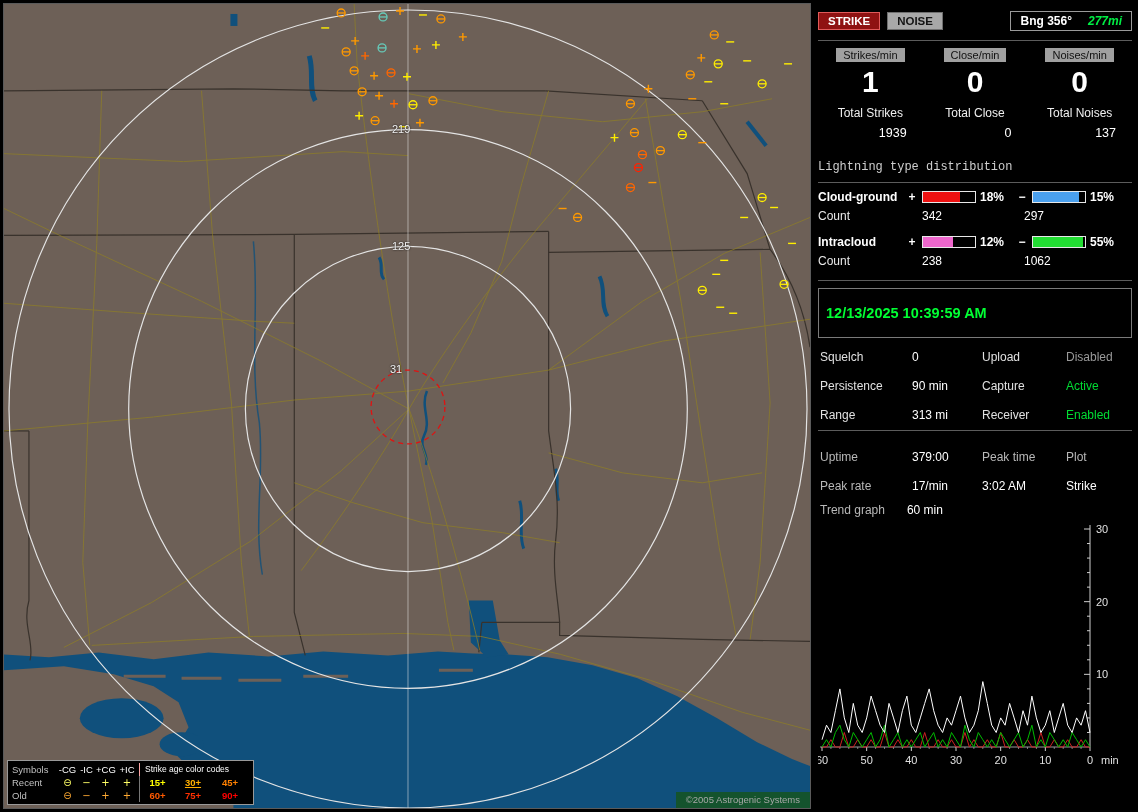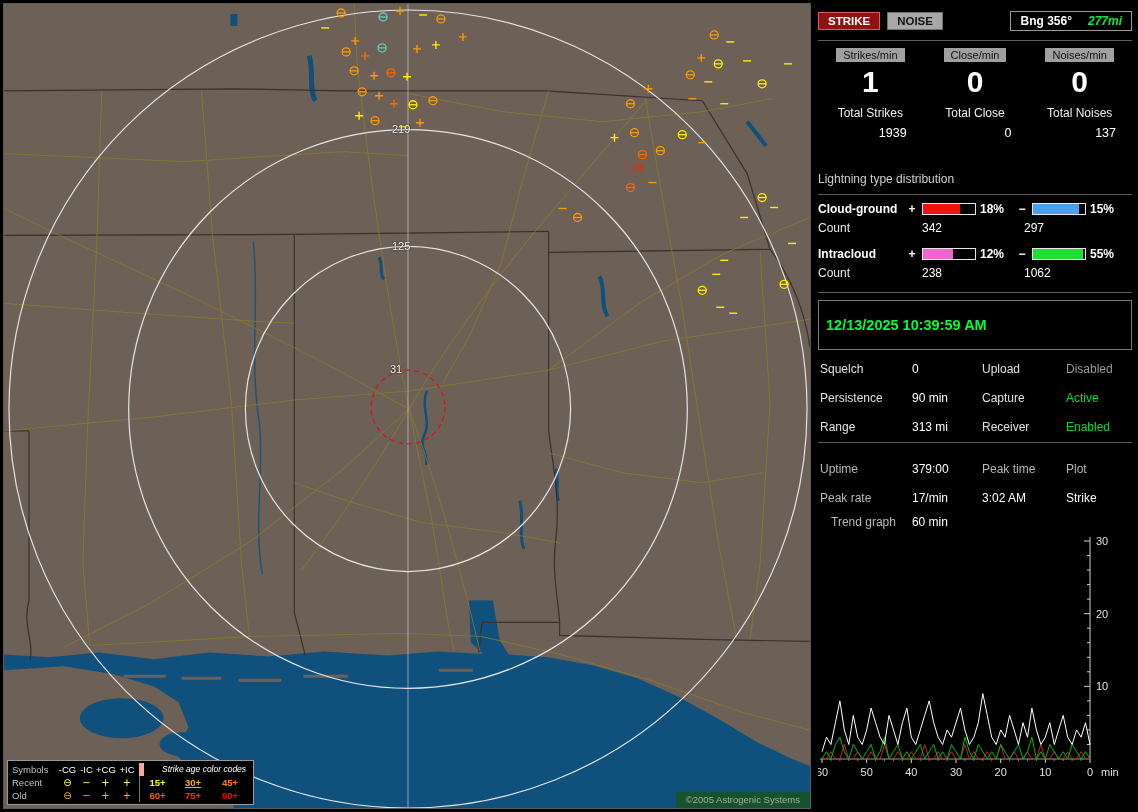--- a/index.html
+++ b/index.html
@@ -14,57 +14,57 @@
   .copyright{position:absolute;right:0;bottom:0;background:#14532d;color:#a8a8a8;font-size:9.5px;padding:2px 10px 3px;}
   
   .legend{
     position:absolute;left:3px;bottom:3px;background:#000;border:1px solid #999;
     display:grid;grid-template-columns:46px 19px 19px 19px 24px 36px 36px 38px;
     padding:2px 4px;font-size:9.5px;line-height:13px;color:#c8c8c8;
   }
   .lg-h{color:#fff;text-align:center;}
   .lg-name{color:#c0c0c0;}
   .lg-sym{text-align:center;font-family:"DejaVu Sans",sans-serif;font-size:10px;}
-  .lg-age-title{grid-column:6/9;color:#fff;font-size:8.5px;border-left:5px solid #fca5a5;padding-left:18px;white-space:nowrap;font-style:italic;}
+  .lg-age-title{grid-column:6/9;color:#fff;font-size:8.5px;border-left:1px solid #fca5a5;padding-left:5px;white-space:nowrap;}
   .age-code{text-align:center;font-weight:bold;}
   .age-first{border-left:1px solid #777;}
   
   .panel{position:absolute;left:818px;top:10px;width:314px;font-size:12px;}
   .hdr-row{display:flex;align-items:center;gap:7px;height:22px;}
   .btn{font-weight:bold;font-size:11.5px;padding:2px 9px;cursor:pointer;}
   .strike-btn{background:#8f1212;color:#fff;border:1px solid #e05a5a;}
   .noise-btn{background:#a8a8a8;color:#141414;border:1px solid #6f6f6f;}
   .bng-box{margin-left:auto;display:flex;gap:16px;border:1px solid #9a9a9a;padding:2px 9px;background:#000;}
   .bng{font-weight:bold;color:#fff;}
   .bng-dist{font-weight:bold;color:#00ee44;font-style:italic;}
   .divider{border-top:1px solid #5c5c5c;margin:8px 0 7px;}
   .rate-cols{display:flex;margin-top:2px;}
   .rate-col{flex:1;text-align:center;}
   .chip{display:inline-block;background:#a0a0a0;color:#111;font-size:11px;padding:1px 7px;}
   .big{font-size:30px;font-weight:bold;color:#fff;line-height:36px;margin-top:2px;}
   .tot-l{font-size:12px;color:#f0f0f0;margin-top:6px;}
   .tot-v{font-size:12.5px;color:#fff;text-align:right;padding-right:16px;margin-top:6px;}
-  .dist-title{color:#cfcfcf;margin-top:32px;}
+  .dist-title{color:#cfcfcf;margin-top:20px;font-family:Liberation Mono, monospace;}
   .dist-row{display:flex;align-items:center;margin:7px 0 3px;}
   .dist-label{width:88px;font-weight:bold;color:#fff;}
   .sign{width:12px;text-align:center;font-weight:bold;color:#fff;}
   .bar{width:52px;height:10px;border:1px solid #e8e8e8;background:#000;display:inline-block;margin:0 4px;}
   .bar-fill{display:block;height:100%;width:0;}
   .pct{font-weight:bold;width:36px;color:#fff;}
   .count-row{display:grid;grid-template-columns:88px 108px auto;margin:5px 0 12px;}
   .count-row .cv1{padding-left:16px;color:#fff;}
   .count-row .cv2{padding-left:10px;color:#fff;}
   .date-box{border:1px solid #7a7a7a;padding:16px 7px;color:#00ff33;font-weight:bold;font-size:14.5px;margin-top:2px;}
   .sgrid{display:grid;grid-template-columns:92px 70px 84px auto;row-gap:15px;margin:12px 2px 4px;}
   .lbl{color:#b8b8b8;}
   .slbl{color:#e0e0e0;}
   .val{color:#fff;}
   .green{color:#00dd33;}
   .dim{color:#9a9a9a;}
-  .trend-row{margin:10px 13px 2px;display:flex;gap:16px;align-items:center;}
+  .trend-row{margin:10px 2px 2px;display:flex;gap:22px;align-items:center;}
   #trend-svg{display:block;margin-top:4px;}
 </style>
 </head>
 <body>
 
 <div class="map">
   <svg class="mapsvg" viewBox="0 0 808 806">
     <rect x="0" y="0" width="808" height="806" fill="#6d6057"></rect>
 
     <path fill="#10507c" d="M0,652 L45,655 L95,650 L150,657 L205,650 L265,654 L320,649 L385,653 L435,649 L470,651 L505,652 L545,655 L590,663 L635,676 L675,694 L715,716 L755,740 L790,757 L808,764 L808,806 L0,806 Z"></path>

